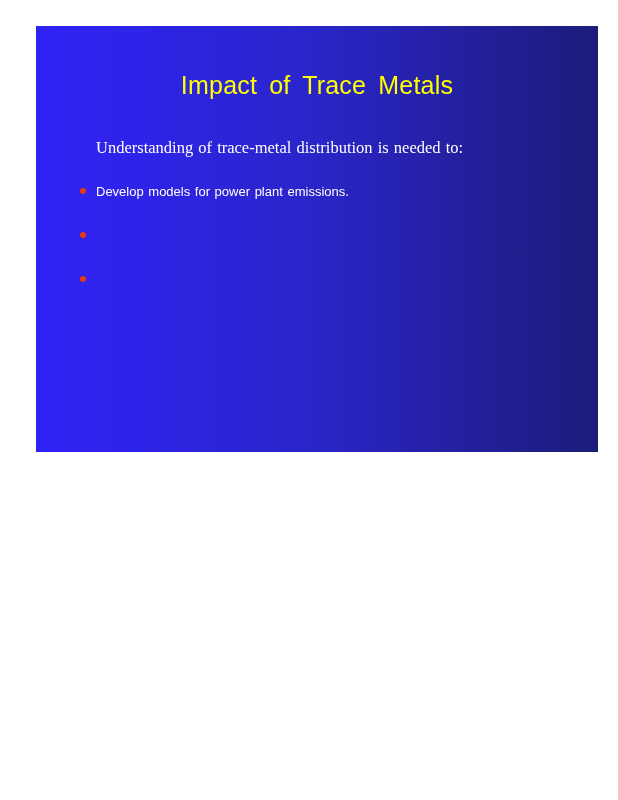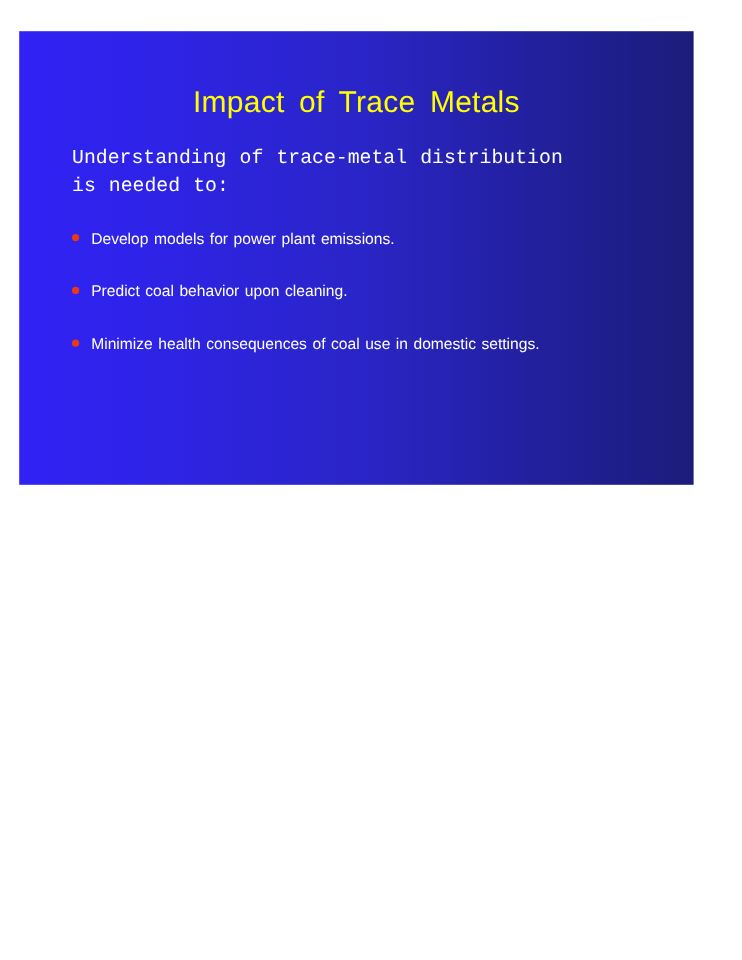--- a/index.html
+++ b/index.html
@@ -19,24 +19,24 @@
   .slide-canvas {
     position: relative;
     width: 618px;
     height: 800px;
     background: #ffffff;
   }
 
   
   .slide {
     position: absolute;
-    left: 16px;
+    left: 36px;
     top: 26px;
     width: 562px;
-    height: 378px;
+    height: 426px;
     background: linear-gradient(
       to right,
       #3022f5 0%,
       #2e23e8 18%,
       #2a25c8 50%,
       #23209f 76%,
       #1b1c7a 100%
     );
     overflow: hidden;
   }
@@ -59,25 +59,25 @@
 
   .body-block {
     position: absolute;
     left: 44px;
     top: 94px;
     width: 490px;
   }
 
   .intro-text {
     color: #ffffff;
-    font-family: Liberation Mono, monospace;
+    font-family: Liberation Serif, serif;
     font-size: 16.5px;
     line-height: 23px;
     word-spacing: 1px;
-    margin: 0;
+    margin: 16px;
     width: 430px;
   }
 
   .bullet-list {
     margin: 0;
     padding: 0;
     list-style: none;
   }
 
   .bullet-item {
@@ -121,24 +121,24 @@
 
       <p class="intro-text">Understanding of trace-metal distribution is needed to:</p>
 
       <ul class="bullet-list">
 
         <li class="bullet-item">
           <span class="bullet-dot"></span><span class="bullet-text">Develop models for power plant emissions.</span>
         </li>
 
         <li class="bullet-item">
-          <span class="bullet-dot"></span><span class="bullet-text">Predict coal behavior upon cleaning.</span>
+          <span class="bullet-dot"></span>
         </li>
 
 
         <li class="bullet-item">
-          <span class="bullet-dot"></span><span class="bullet-text">Minimize health consequences of coal use in domestic settings.</span>
+          <span class="bullet-dot"></span>
         </li>
 
       </ul>
     </div>
   </div>
 </div>
 
 </body></html>

